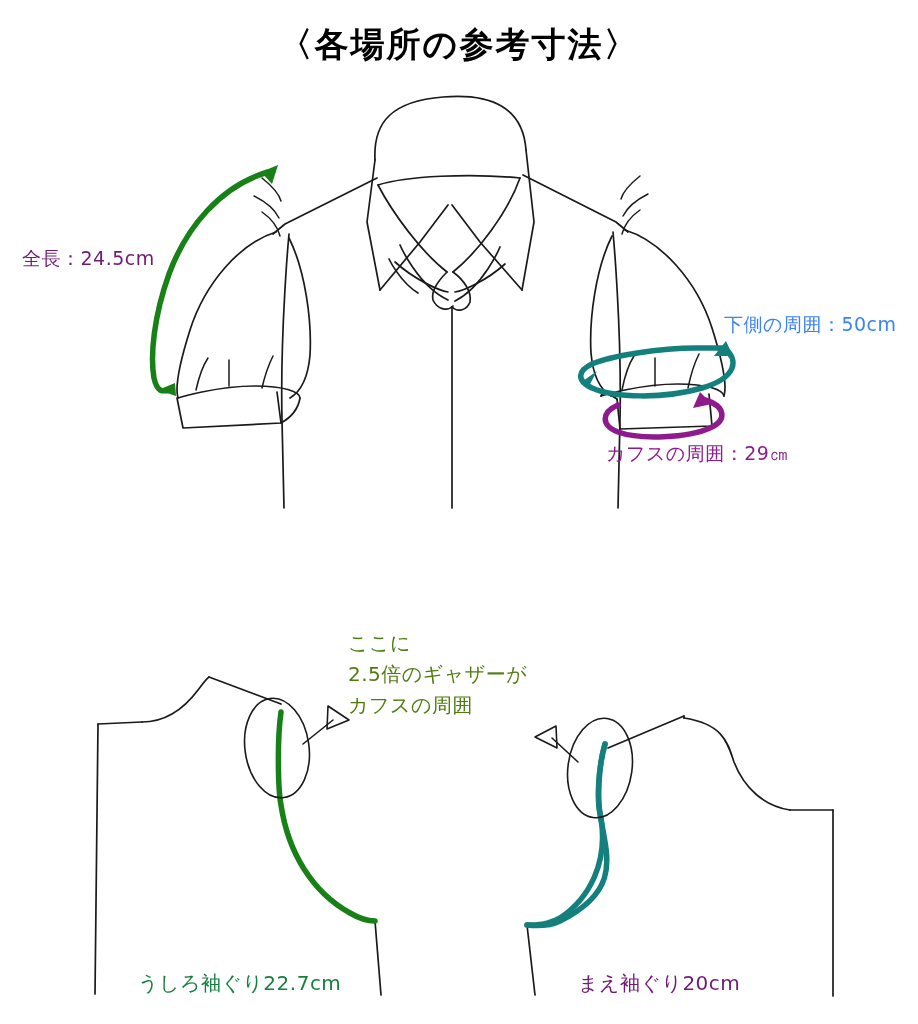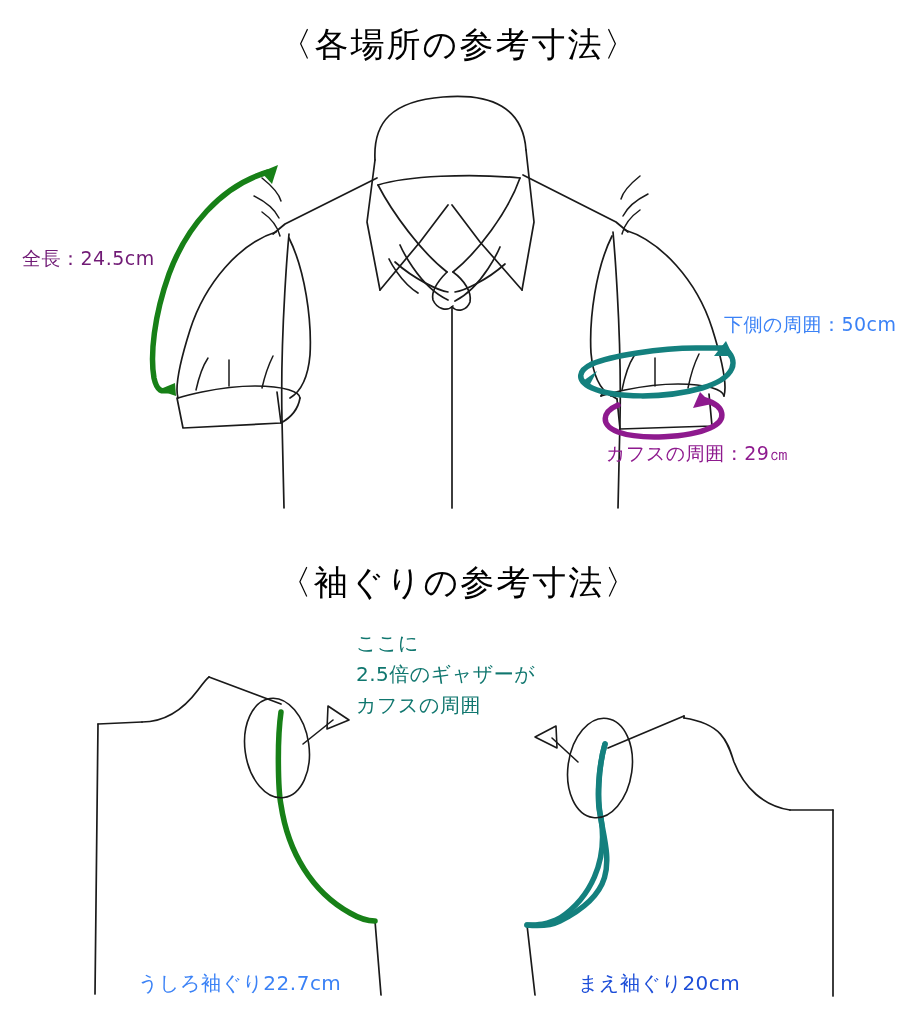--- a/index.html
+++ b/index.html
@@ -17,21 +17,21 @@
   #root {
     position: relative;
     width: 918px;
     height: 1024px;
   }
   .section-title {
     position: absolute;
     width: 100%;
     text-align: center;
     font-family: "DejaVu Sans", "Liberation Sans", sans-serif;
-    font-weight: normal;
+    font-weight: bold;
     color: #000000;
     letter-spacing: 2px;
     white-space: nowrap;
   }
   #title-1 { top: 22px; font-size: 34px; }
   #title-2 { top: 560px; font-size: 34px; }
 
   .label {
     position: absolute;
     white-space: nowrap;
@@ -52,33 +52,33 @@
   #label-cuff-circumference {
     left: 606px; top: 441px;
     font-size: 19px;
     color: #8e1a8e;
     letter-spacing: 0.5px;
     text-align: center;
   }
   #label-back-armhole {
     left: 138px; top: 970px;
     font-size: 20px;
-    color: #3b82f6;
+    color: #15803d;
     letter-spacing: 0.5px;
   }
   #label-front-armhole {
     left: 578px; top: 970px;
     font-size: 20px;
-    color: #1d4ed8;
+    color: #701a75;
     letter-spacing: 0.5px;
   }
   #note-gathers {
-    left: 356px; top: 628px;
+    left: 348px; top: 628px;
     font-size: 20px;
-    color: #0f766e;
+    color: #4d7c0f;
     line-height: 31px;
     letter-spacing: 0.5px;
   }
   #note-gathers div { white-space: nowrap; }
 
   svg.art {
     position: absolute;
     left: 0; top: 0;
     width: 918px;
     height: 1024px;
@@ -94,21 +94,20 @@
   .purple-fill { fill: #8e1a8e; stroke: none; }
   .callout { fill: none; stroke: #1a1a1a; stroke-width: 1.6; stroke-linecap: round; stroke-linejoin: round; }
 </style>
 </head>
 <body>
 
 <div id="root">
 
   <div class="section-title" id="title-1">〈各場所の参考寸法〉</div>
 
-  <div class="section-title" id="title-2">〈袖ぐりの参考寸法〉</div>
 
   <svg class="art" viewBox="0 0 918 1024" xmlns="http://www.w3.org/2000/svg">
 
     <g>
 
       <path class="ink" d="M375,160 C373,122 392,101 443,97 C492,93 523,108 526,150"></path>
       <path class="ink" d="M378,185 C406,176 470,173 520,178"></path>
 
       <path class="ink" d="M375,160 L367,222 L380,290"></path>
       <path class="ink" d="M380,290 L420,242 L448,205"></path>

